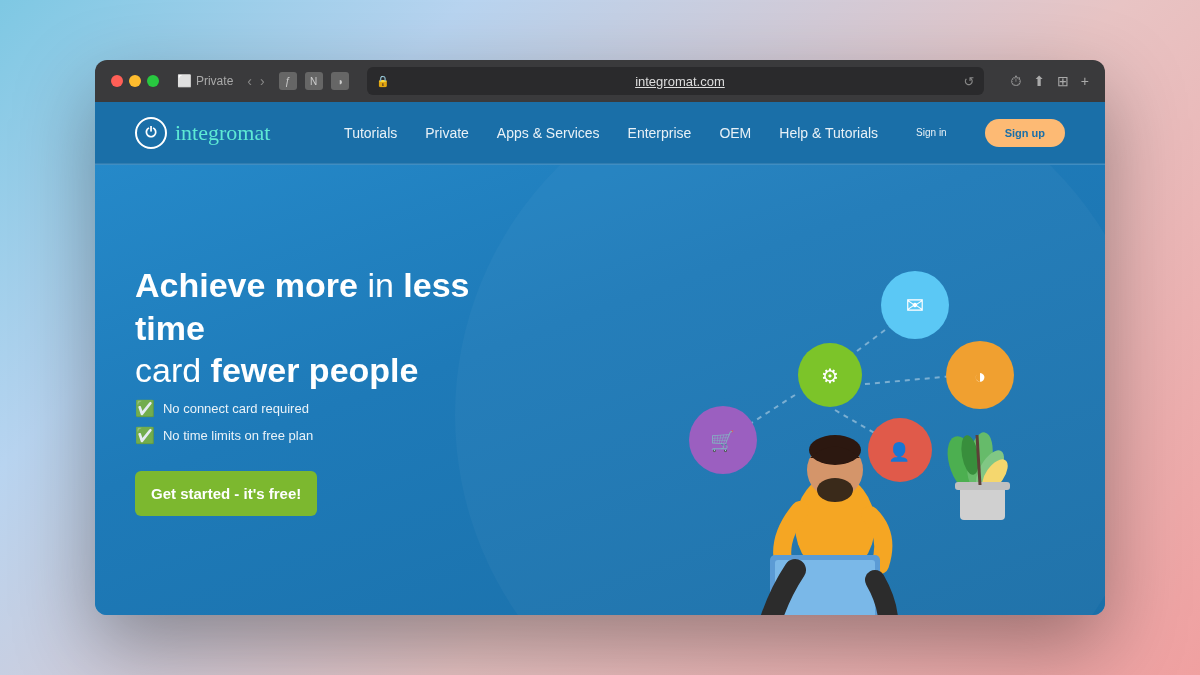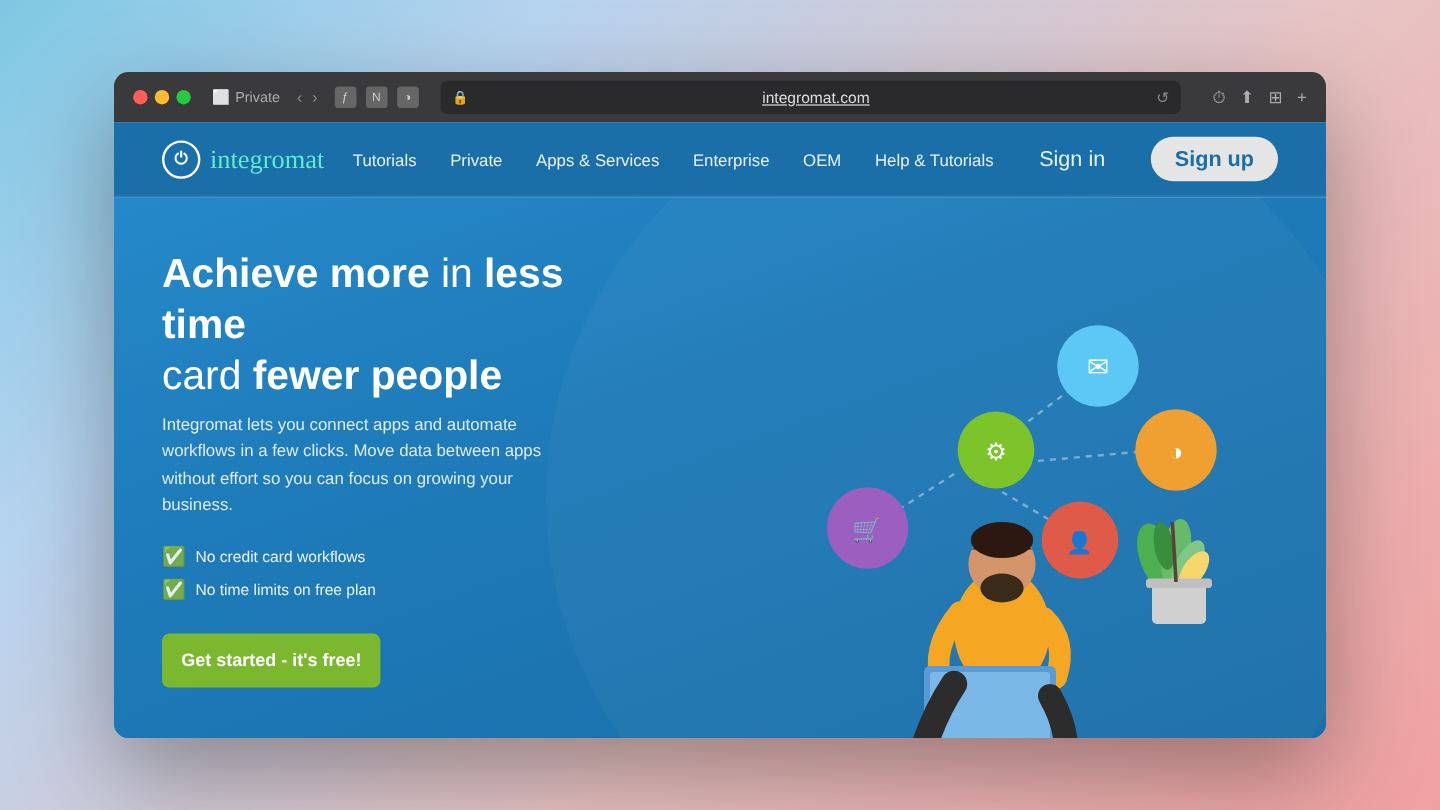--- a/index.html
+++ b/index.html
@@ -188,32 +188,32 @@
 
     .nav-link {
       color: rgba(255,255,255,0.9);
       font-size: 14px;
       text-decoration: none;
       cursor: pointer;
     }
 
     .nav-signin {
       color: rgba(255,255,255,0.9);
-      font-size: 18px;
+      font-size: 10px;
       cursor: pointer;
       margin-left: 10px;
     }
 
     .nav-signup {
-      background: #e5e5e5;
+      background: #fdba74;
       color: #1a6fa8;
       border: none;
       border-radius: 20px;
       padding: 8px 20px;
-      font-size: 18px;
+      font-size: 11px;
       font-weight: 600;
       cursor: pointer;
       margin-left: 10px;
     }
 
     
     .hero-section {
       flex: 1;
       display: flex;
       align-items: center;
@@ -378,26 +378,25 @@
 
     <hr class="divider">
 
     <div class="hero-section">
 
       <div class="hero-content">
         <h1 class="hero-title">
           <span><strong>Achieve more</strong></span><span> in </span><span><strong>less time</strong></span><br><span> card </span><span><strong>fewer people</strong></span>
         </h1>
 
-        <p class="hero-description">Integromat lets you connect apps and automate workflows in a few clicks. Move data between apps without effort so you can focus on growing your business.</p>
 
         <div class="hero-checks">
           <div class="hero-check">
             <span class="check-icon">✅</span>
-            <span>No credit card workflows</span>
+            <span>No connect card required</span>
           </div>
           <div class="hero-check">
             <span class="check-icon">✅</span>
             <span>No time limits on free plan</span>
           </div>
         </div>
 
         <button class="cta-button">Get started - it's free!</button>
       </div>
 

